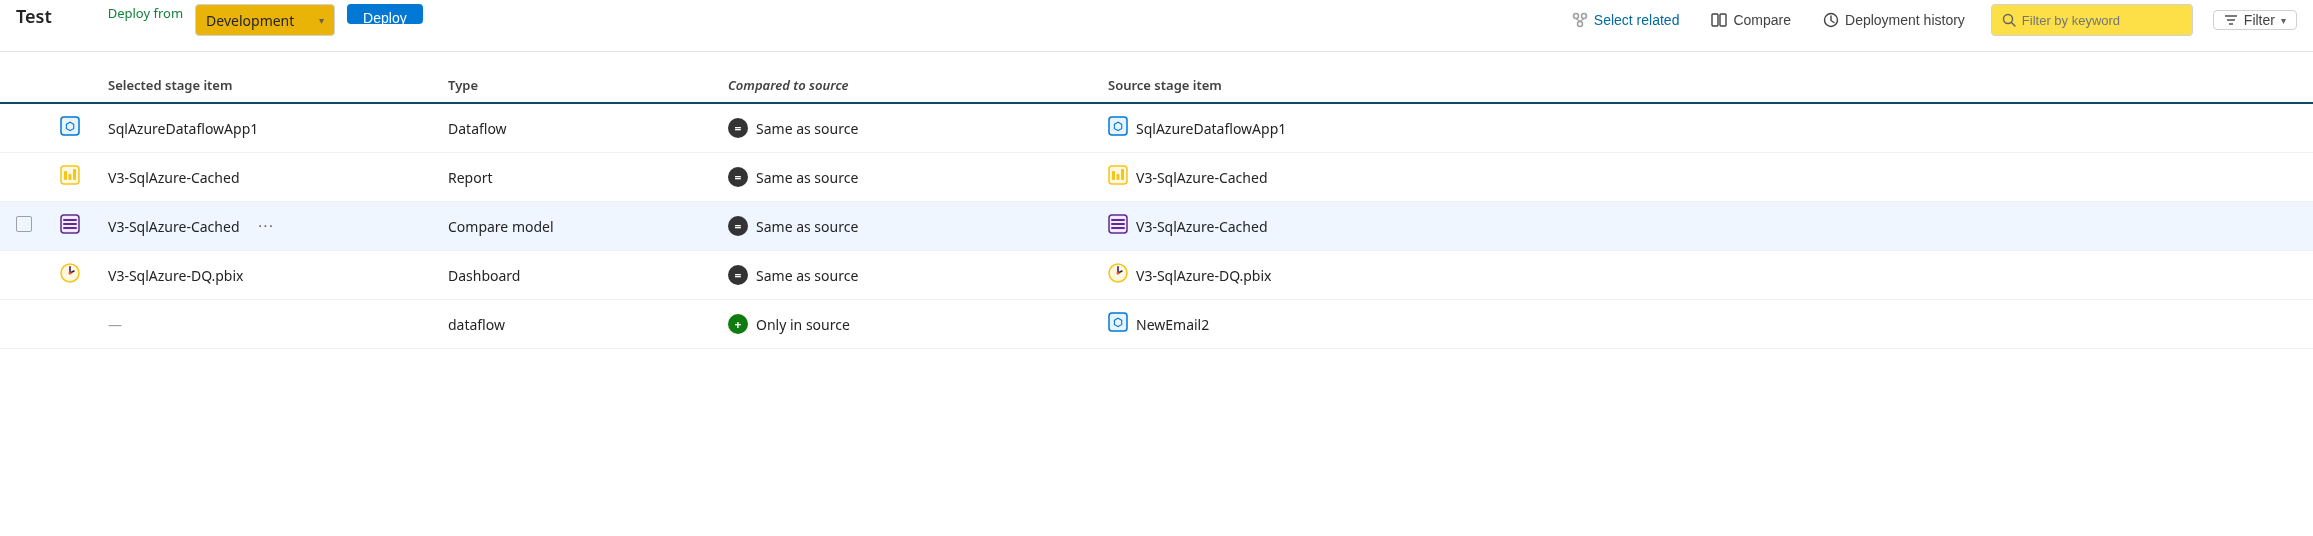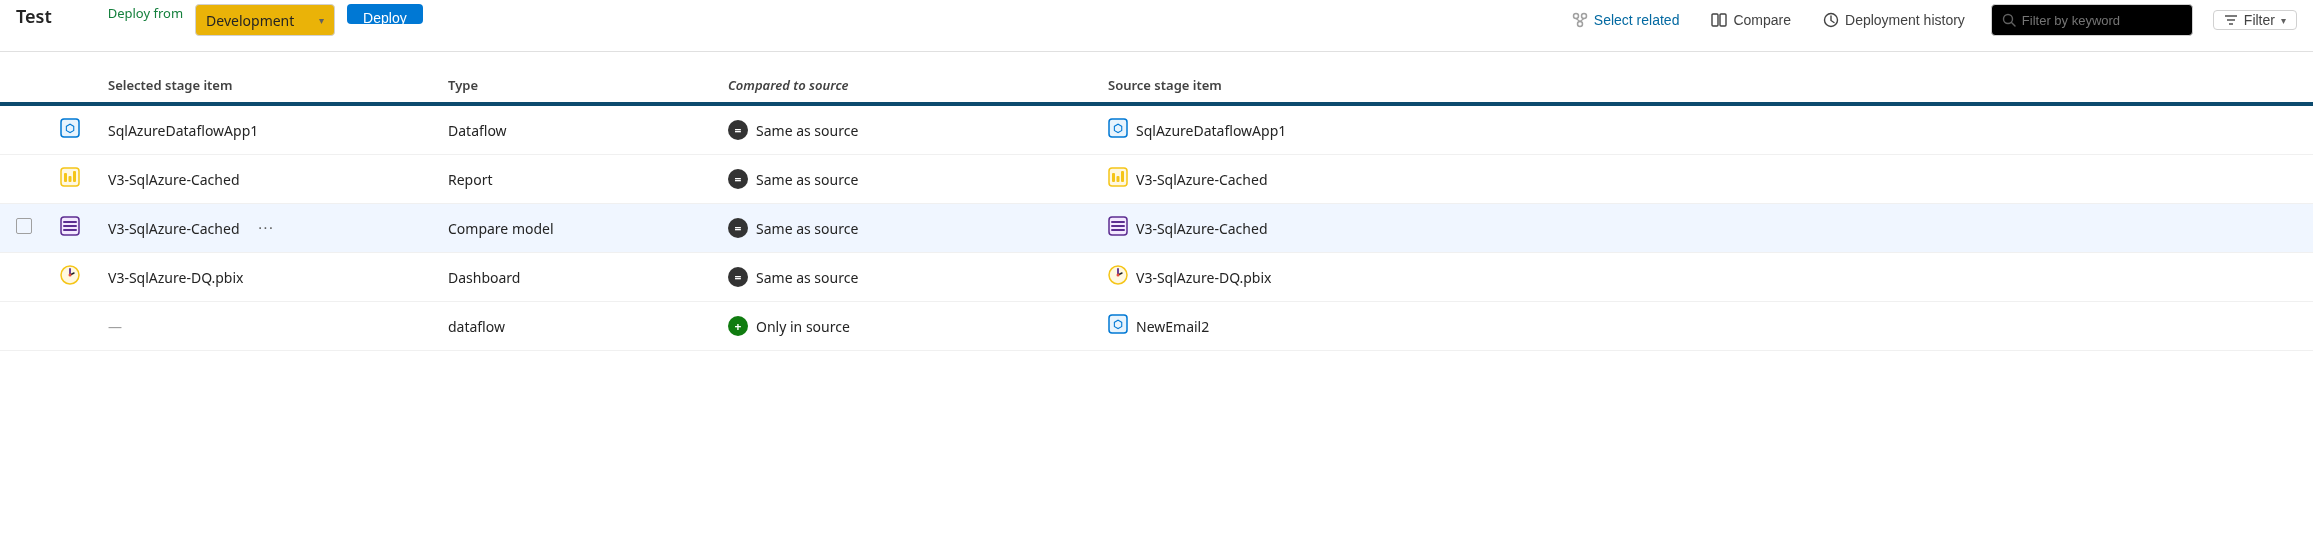--- a/index.html
+++ b/index.html
@@ -88,21 +88,21 @@
     }
     .search-box {
       display: flex;
       align-items: center;
       border: 1px solid #d1d1d1;
       border-radius: 4px;
       padding: 4px 10px;
       gap: 6px;
       height: 32px;
       min-width: 200px;
-      background: #000000;
+      background: #fde047;
     }
     .search-input {
       border: none;
       outline: none;
       font-size: 13px;
       color: #616161;
       background: transparent;
       width: 160px;
     }
     .filter-btn {
@@ -121,21 +121,21 @@
 
     
     .table-container {
       padding: 16px 0 0 0;
     }
     table {
       width: 100%;
       border-collapse: collapse;
     }
     thead tr {
-      border-bottom: 4px solid #0c4a6e;
+      border-bottom: 2px solid #0c4a6e;
       margin-top: 8px;
     }
     thead th {
       text-align: left;
       padding: 8px 12px;
       font-size: 13px;
       font-weight: 600;
       color: #424242;
       white-space: nowrap;
     }

